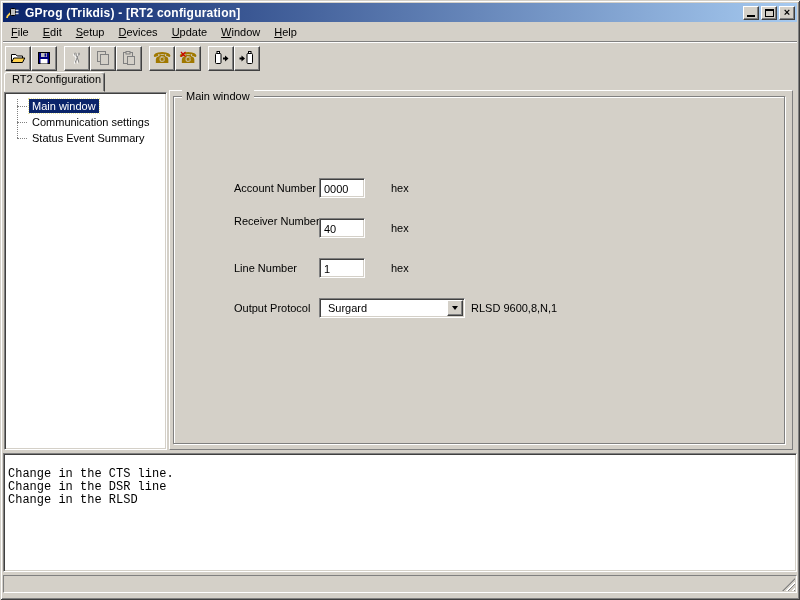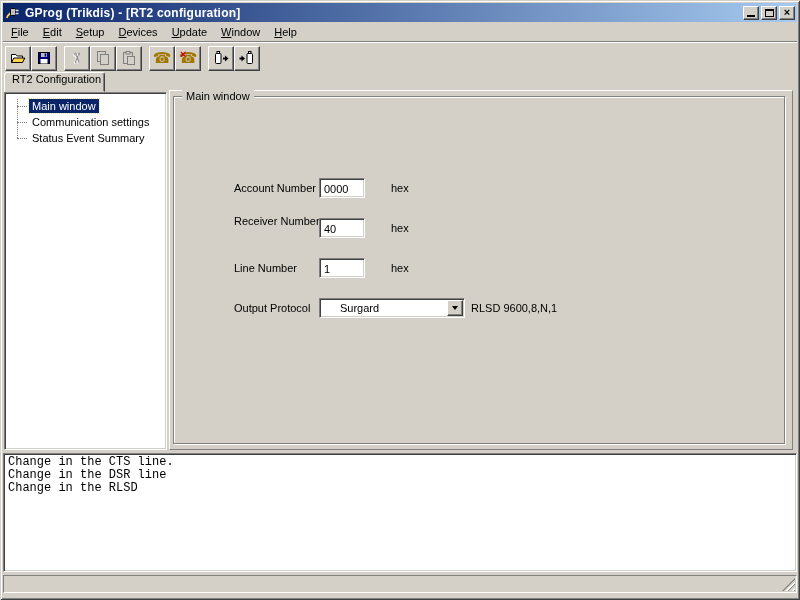--- a/index.html
+++ b/index.html
@@ -93,31 +93,31 @@
   .textfield input {
     width:100%; height:100%; border:none; outline:none; background:transparent;
     font-family:"Liberation Sans", sans-serif; font-size:11px; padding:2px 0 0 4px;
   }
   .combobox {
     position:absolute; left:145px; top:201px; width:146px; height:20px; background:#fff;
     border:1px solid; border-color:#808080 #fff #fff #808080;
     box-shadow: inset 1px 1px 0 #404040, inset -1px -1px 0 #d4d0c8;
     display:flex; align-items:stretch; cursor:default;
   }
-  .combobox .value { flex:1; padding:3px 0 0 20px; }
+  .combobox .value { flex:1; padding:3px 0 0 8px; }
   .combo-arrow {
     width:16px; margin:1px; background:#d4d0c8;
     border:1px solid; border-color:#fff #404040 #404040 #fff;
     box-shadow: inset -1px -1px 0 #808080;
     display:flex; align-items:center; justify-content:center;
   }
   .combo-arrow::after { content:""; width:0; height:0; border-left:3px solid transparent; border-right:3px solid transparent; border-top:4px solid #000; }
   .uart-label { position:absolute; left:297px; top:201px; height:20px; line-height:20px; }
   
-  .log { position:absolute; left:3px; top:453px; width:794px; height:119px; padding:2px 4px; overflow:hidden; }
+  .log { position:absolute; left:3px; top:453px; width:794px; height:119px; padding:14px 4px; overflow:hidden; }
   .log-line { font-family:"Liberation Mono", monospace; font-size:12px; line-height:13px; white-space:pre; }
   
   .statusbar {
     position:absolute; left:3px; top:575px; right:3px; height:18px; background:#d4d0c8;
     border:1px solid; border-color:#808080 #fff #fff #808080;
   }
   .grip {
     position:absolute; right:1px; bottom:1px; width:13px; height:13px;
     clip-path: polygon(100% 0, 100% 100%, 0 100%);
     background: repeating-linear-gradient(135deg, #fff 0 1px, #808080 1px 2px, #d4d0c8 2px 4px);

